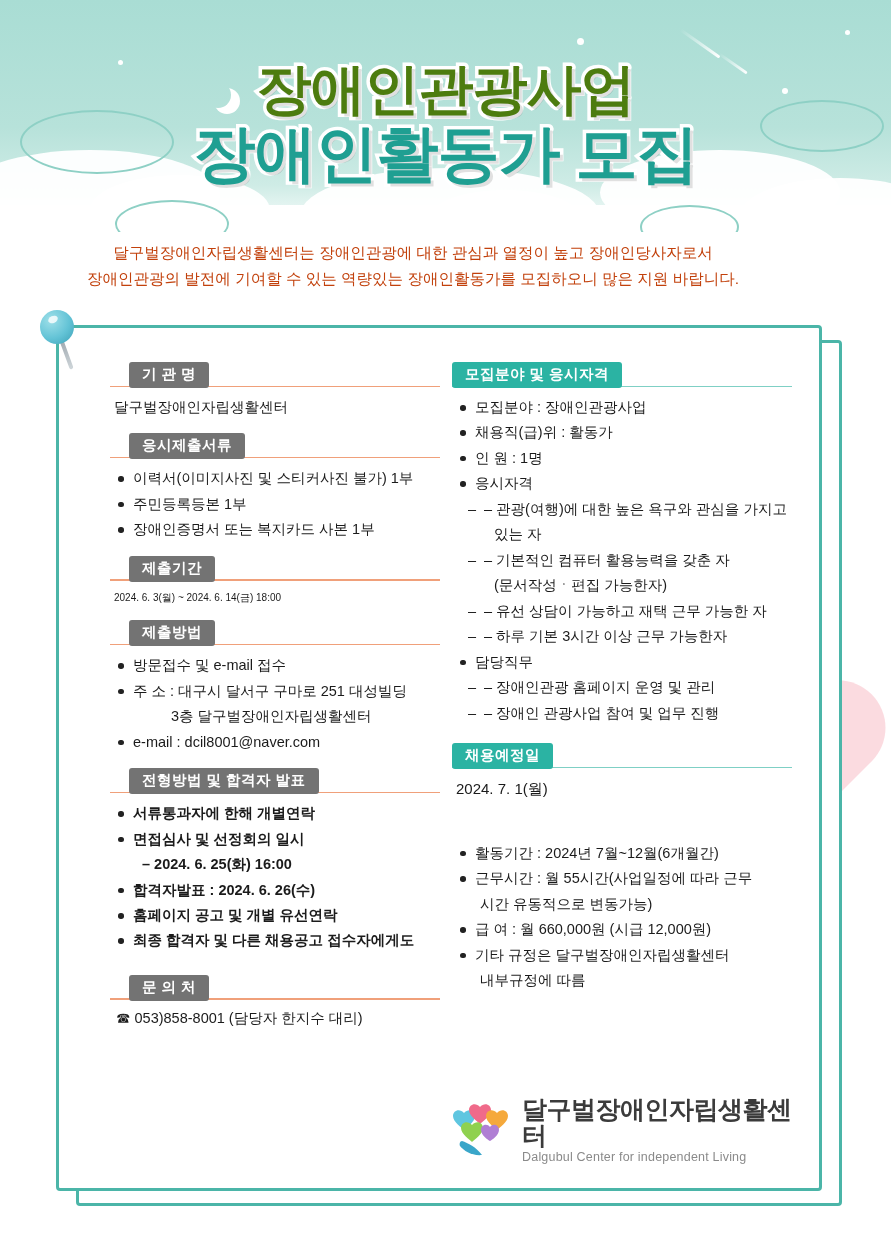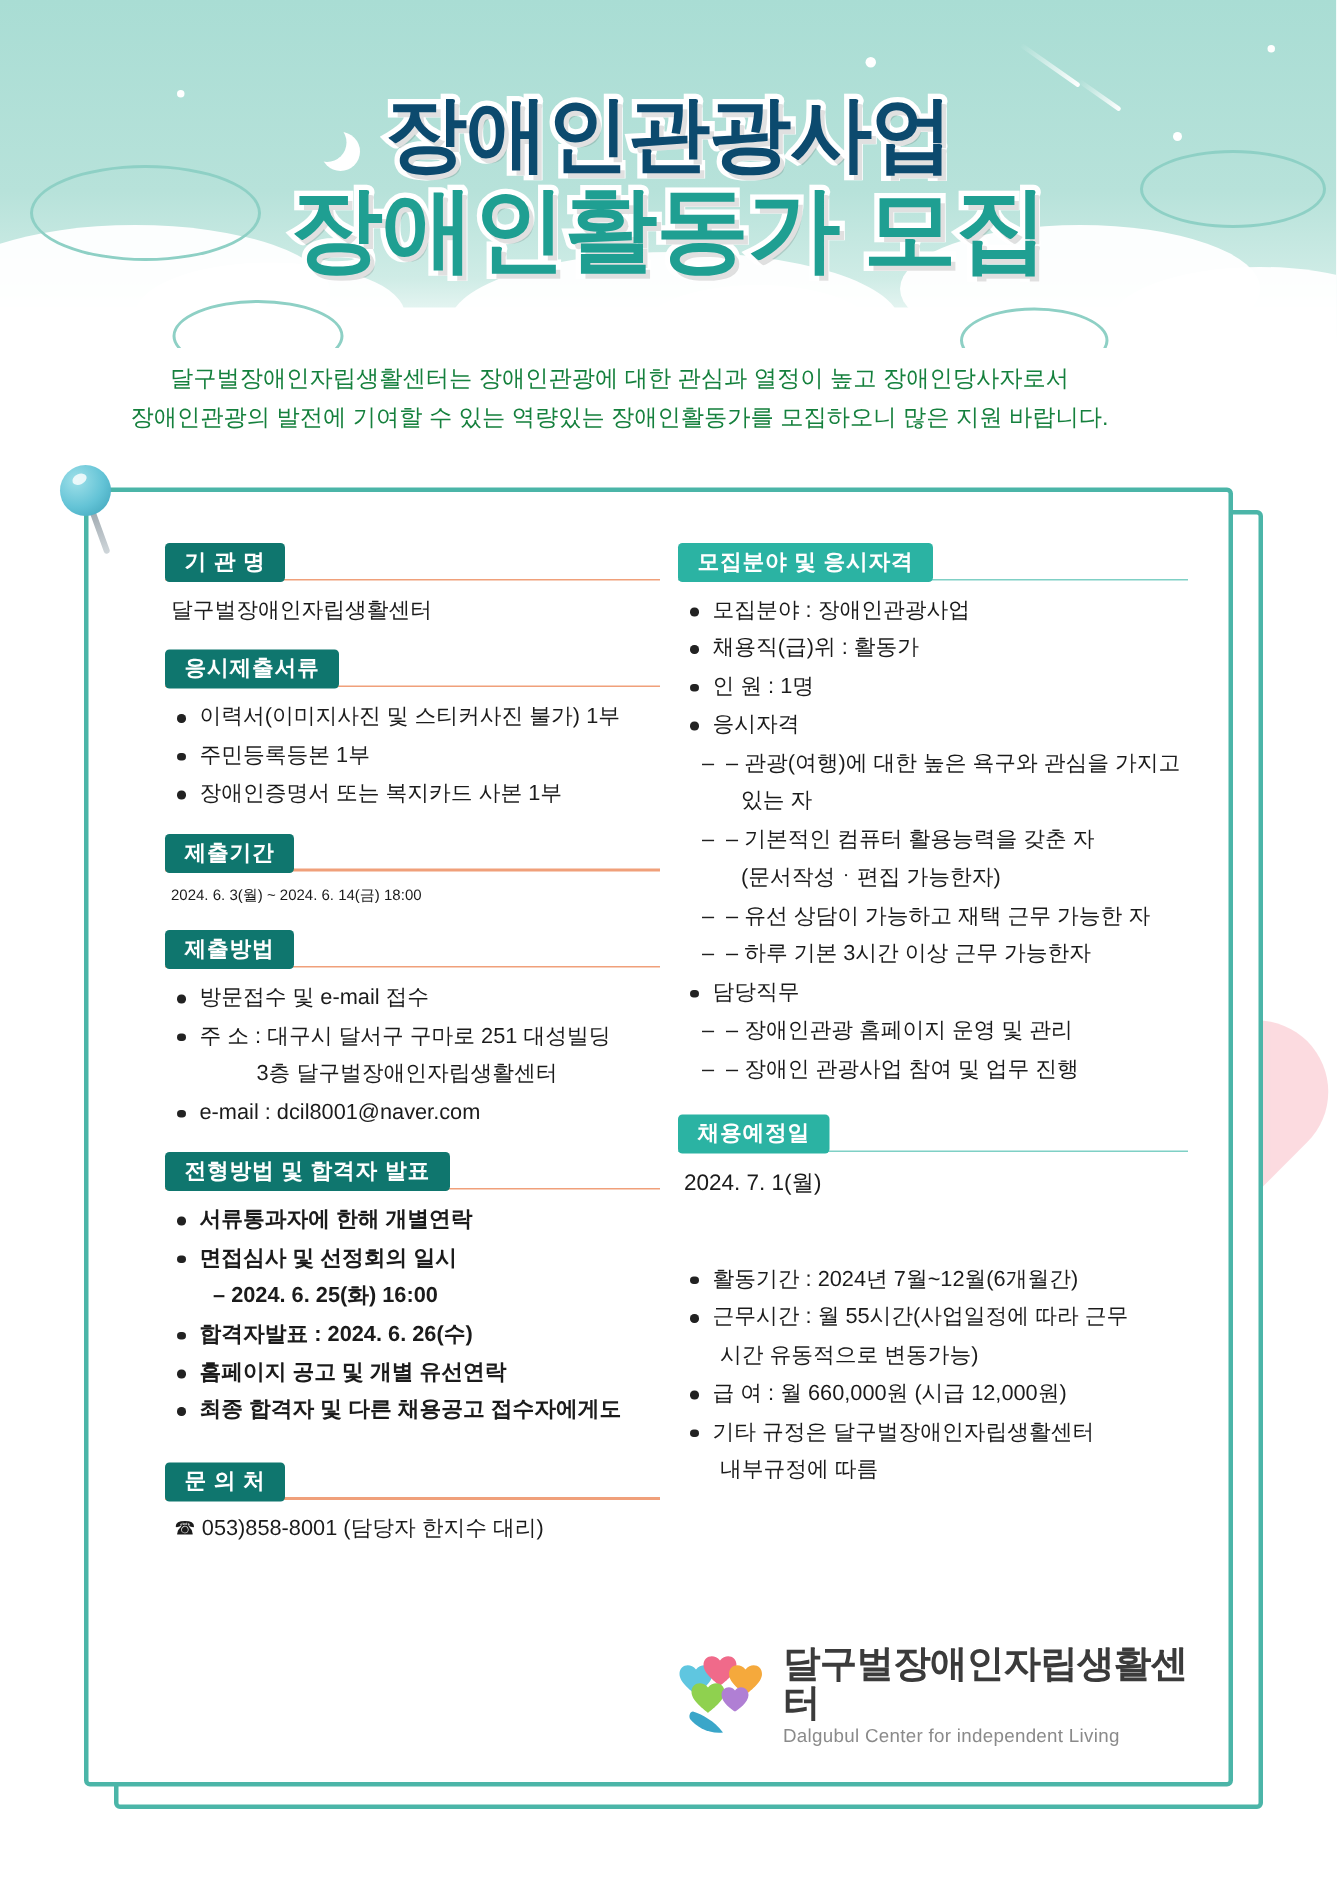--- a/index.html
+++ b/index.html
@@ -86,21 +86,21 @@
     position: absolute;
     left: 0; top: 60px;
     width: 891px;
     text-align: center;
     z-index: 5;
   }
   .title-line1, .title-line2 {
     font-weight: bold;
     letter-spacing: -1px;
     line-height: 1.08;
-    color: #0c4a6e;
+    color: #4d7c0f;
     -webkit-text-stroke: 7px #ffffff;
     paint-order: stroke fill;
     text-shadow:
       3px 3px 0 rgba(0,0,0,0.12);
   }
   .title-line1 {
     font-size: 55px;
   }
   .title-line2 {
     font-size: 62px;
@@ -108,21 +108,21 @@
     margin-top: 2px;
   }
 
   
   .intro {
     position: absolute;
     left: 0; top: 240px;
     width: 826px;
     text-align: center;
     font-size: 15.5px;
-    color: #15803d;
+    color: #c2410c;
     line-height: 1.65;
     z-index: 6;
   }
 
   
   .heart {
     position: absolute;
     opacity: 0.5;
     z-index: 1;
   }
@@ -215,21 +215,21 @@
     display: inline-block;
     color: #ffffff;
     font-weight: bold;
     font-size: 14.5px;
     padding: 3px 13px 4px 13px;
     border-radius: 3px;
     position: relative;
     z-index: 2;
     letter-spacing: 0.5px;
   }
-  .sec-label.orange { background: #0f766e; }
+  .sec-label.orange { background: #737373; margin-left: 19px; }
   .sec-label.teal { background: #2bb3a3; }
   .sec-rule {
     position: absolute;
     left: 0; right: 0;
     bottom: 1px;
     height: 1.5px;
     background: #f0a07a;
     z-index: 1;
   }
   .sec-rule.teal { background: #7fd0c5; }

